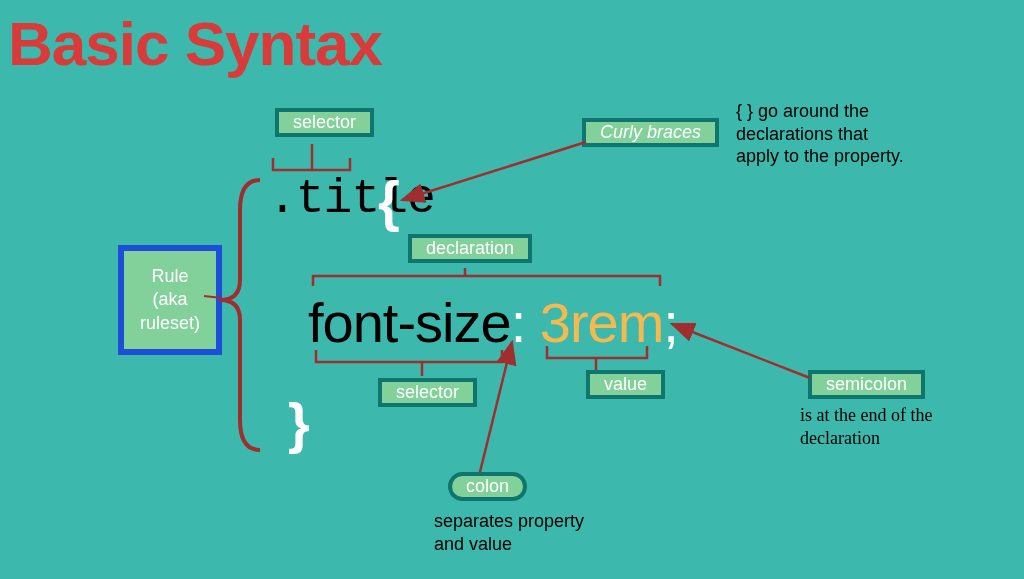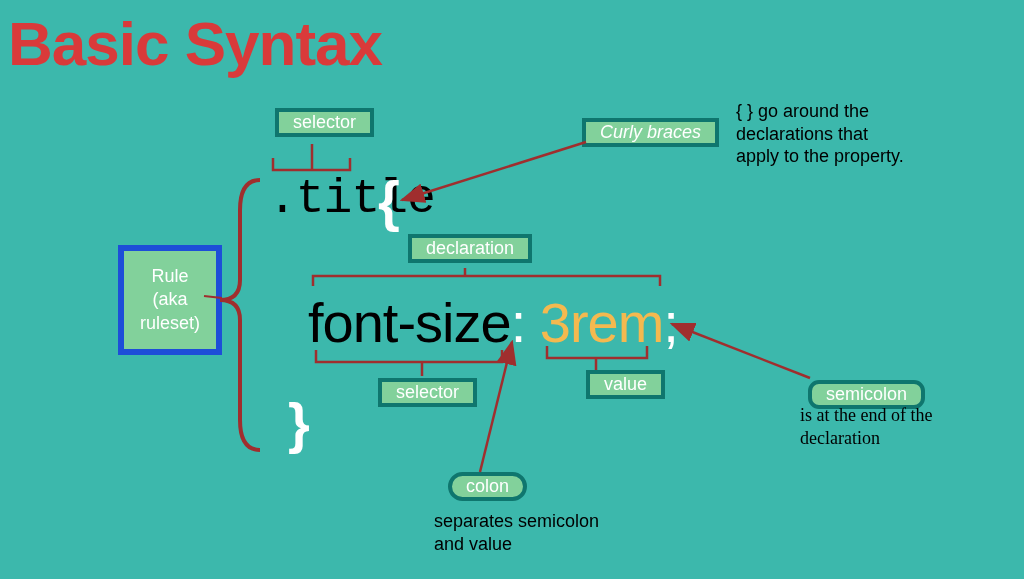--- a/index.html
+++ b/index.html
@@ -94,28 +94,28 @@
 <div class="label-box" style="left:408px; top:234px;">declaration</div>
 
 <div class="rule-box"><span style="white-space:pre-line;">Rule
 (aka
 ruleset)</span></div>
 
 <div class="label-box" style="left:378px; top:378px;">selector</div>
 
 <div class="label-box" style="left:558px; top:370px;margin-left:28px;">value</div>
 
-<div class="label-box" style="left:808px; top:380px;border-radius:11px;">semicolon</div>
+<div class="label-box" style="left:808px; top:370px;">semicolon</div>
 
 <div class="desc" style="left:800px; top:404px; width:200px; white-space:pre-line;font-family:Liberation Serif, serif;">is at the end of the
 declaration</div>
 
 <div class="label-box" style="left:448px; top:472px;border-radius:15px;">colon</div>
 
-<div class="desc" style="left:434px; top:510px; width:220px; white-space:pre-line;">separates semicolon
+<div class="desc" style="left:434px; top:510px; width:220px; white-space:pre-line;">separates property
 and value</div>
 
 <div class="code-selector" style="left:268px; top:172px;">.title</div>
 <div class="code-brace" style="left:378px; top:168px;">{</div>
 
 <div class="code-decl" style="left:308px; top:290px;">
   <span class="prop">font-size</span><span class="colon">:</span><span class="val"> 3rem</span><span class="semi">;</span>
 </div>
 
 <div class="code-brace" style="left:288px; top:390px;">}</div>

